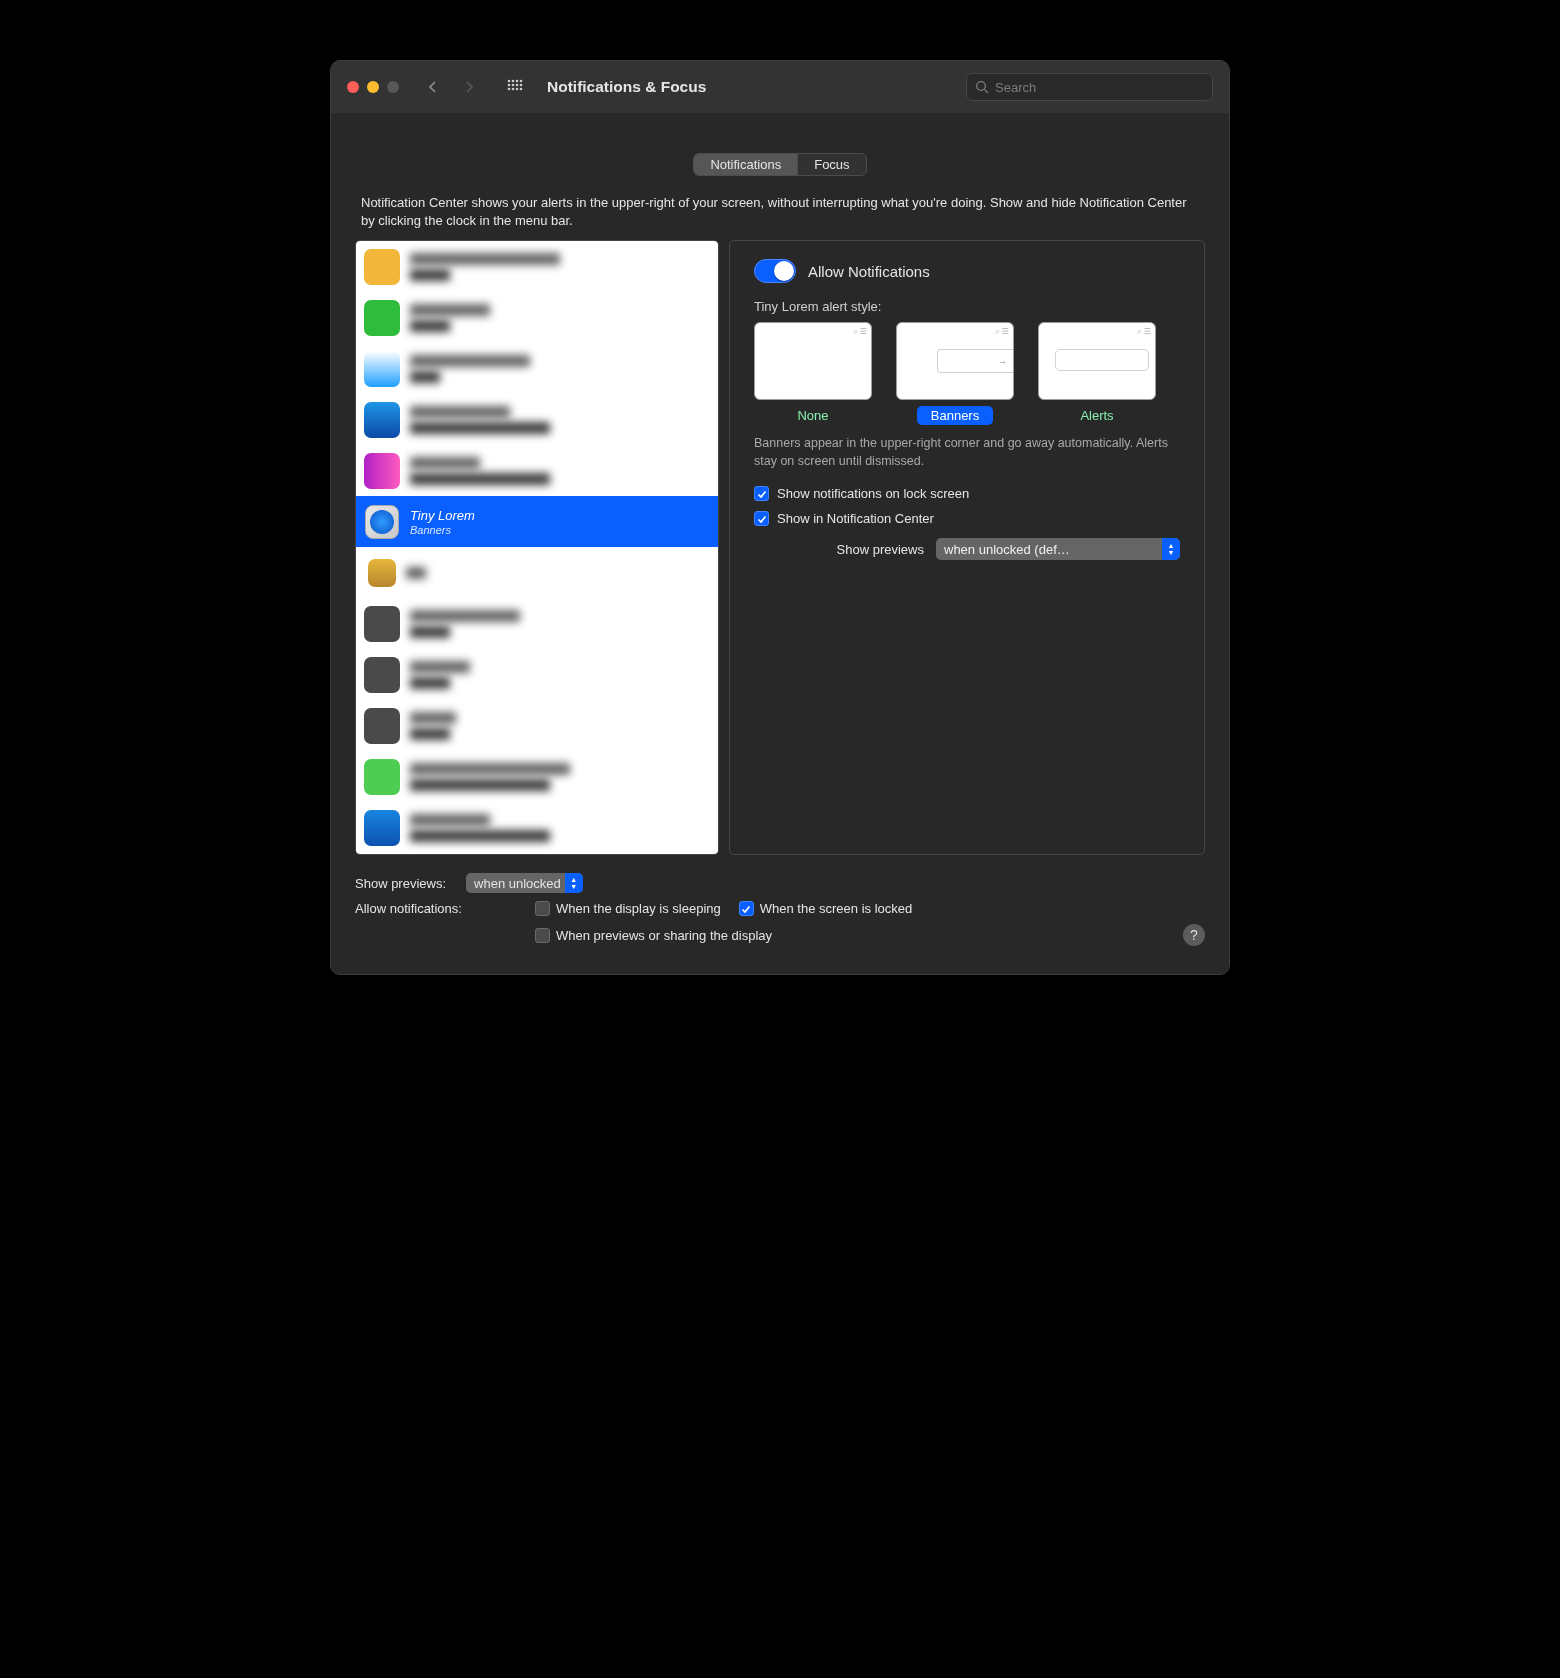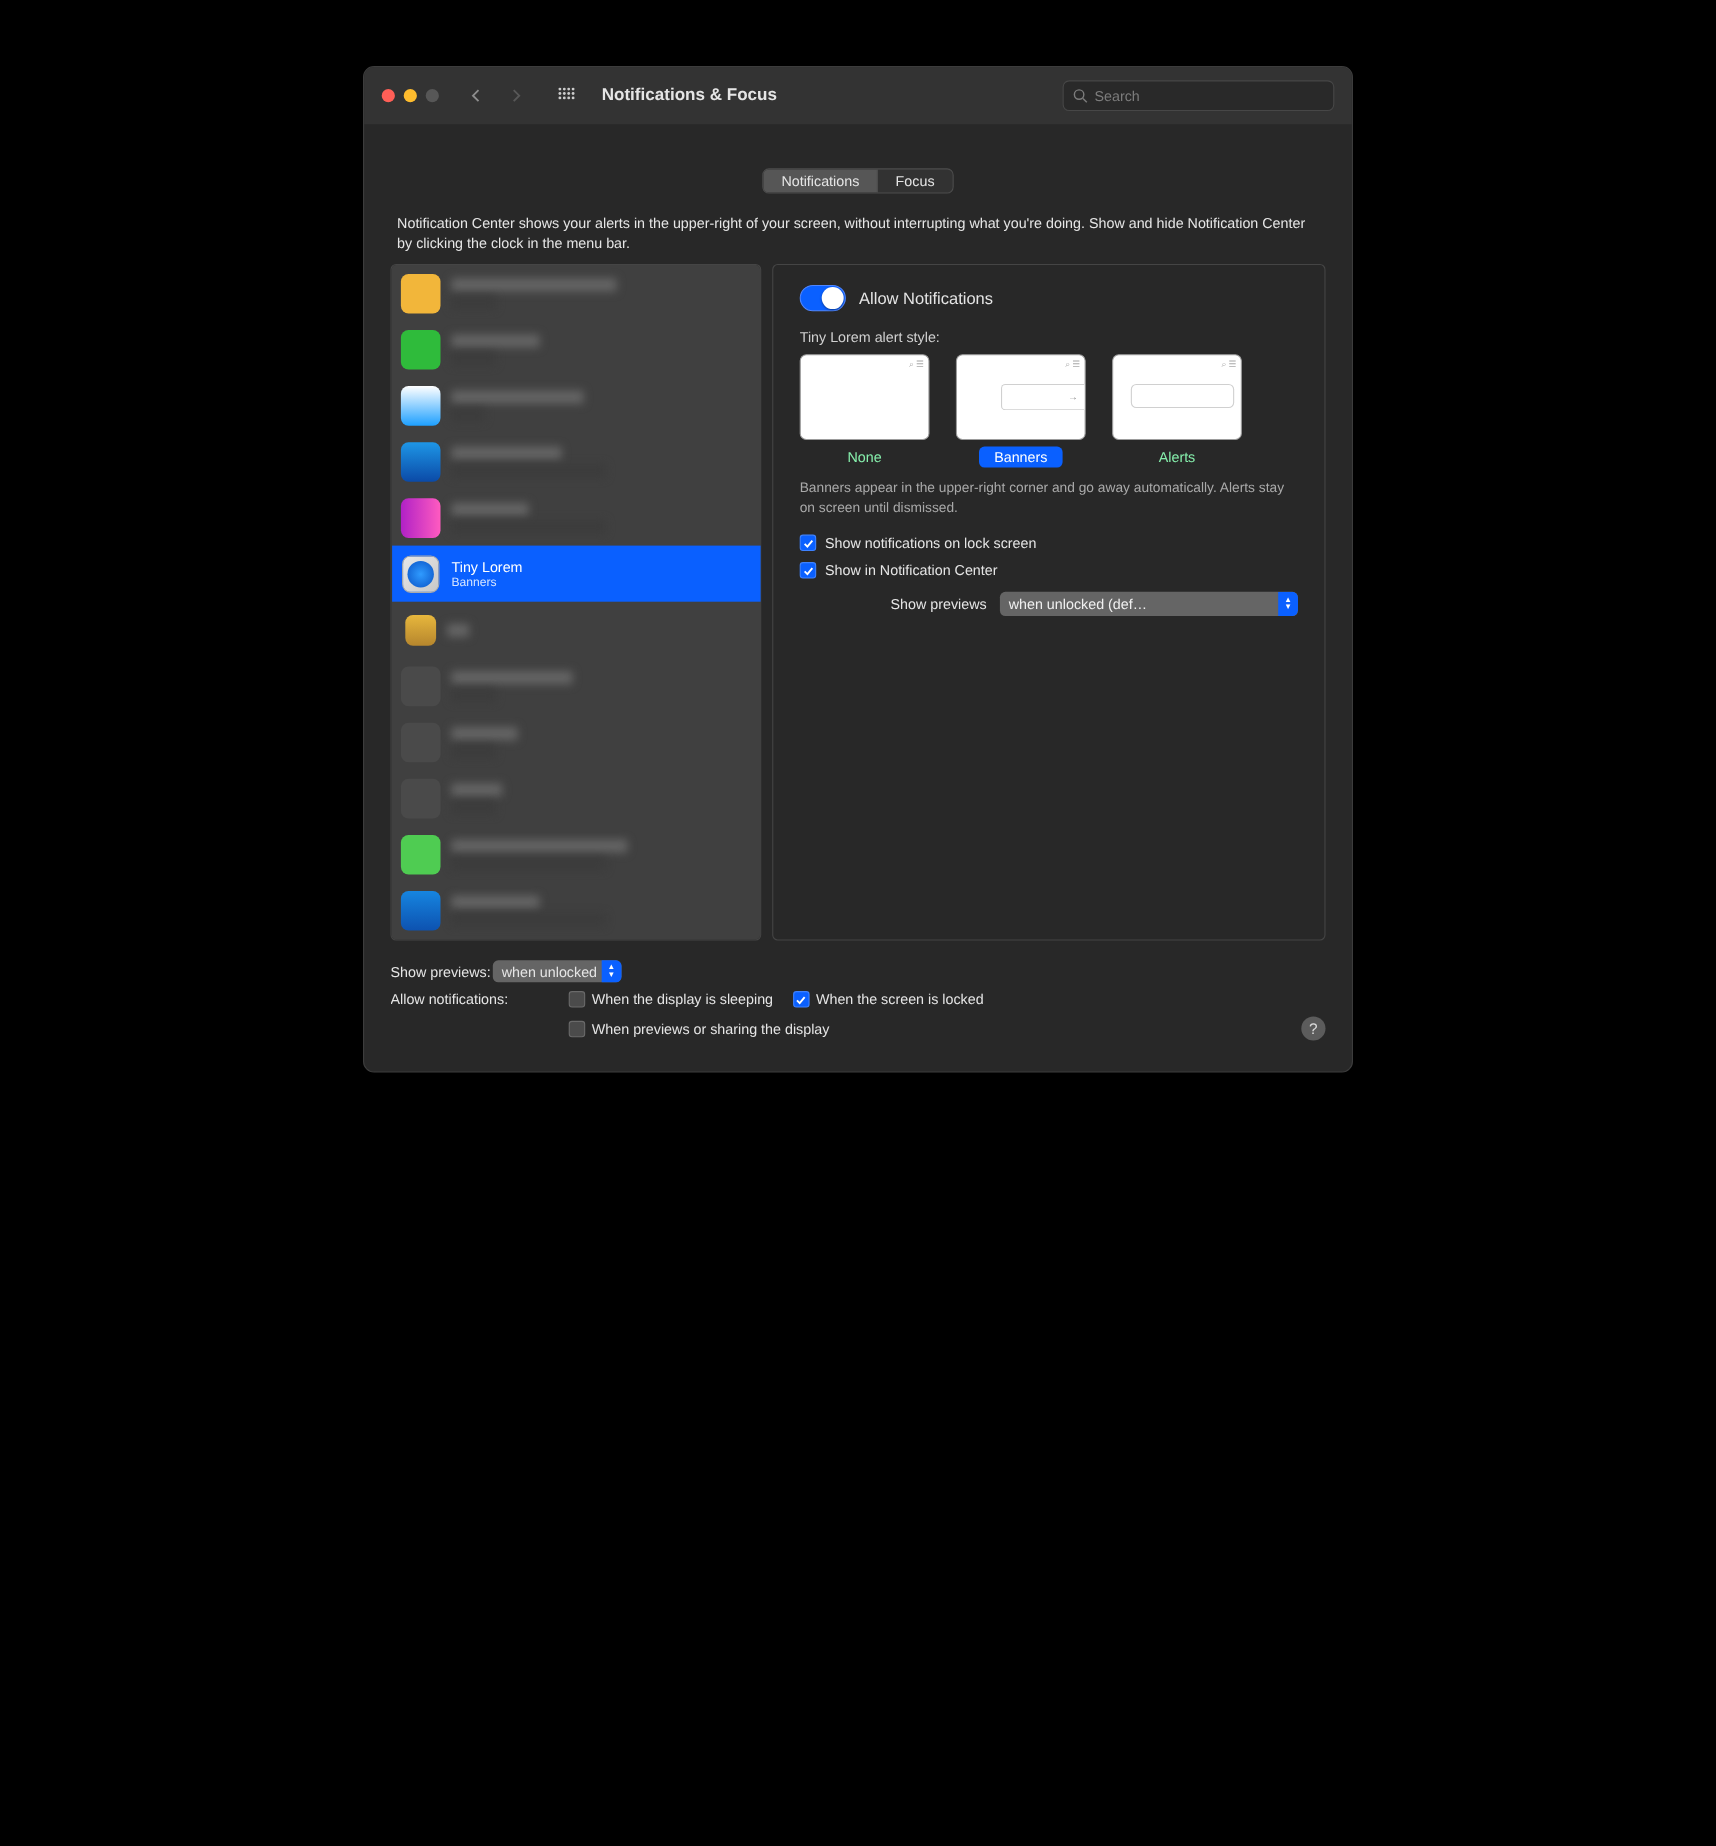--- a/index.html
+++ b/index.html
@@ -96,26 +96,27 @@
     line-height: 1.4;
     margin-bottom: 10px;
     padding: 0 6px;
   }
   .split {
     display: flex;
     gap: 10px;
   }
   
   .applist {
-    width: 337px;
+    width: 364px;
     height: 615px;
-    background: #404040;
+    background: #ffffff;
     border: 1px solid #454545;
     border-radius: 5px;
     overflow-y: auto;
+    font-style: italic;
   }
   .row {
     display: flex;
     align-items: center;
     height: 51px;
     padding: 0 12px 0 8px;
     gap: 10px;
   }
   .row.selected { background: #0a60ff; }
   .icon-box {
@@ -198,21 +199,21 @@
     content:''; position:absolute; right:0; top:0; height:100%; width:18px;
     background:#0a60ff; border-radius:0 5px 5px 0;
   }
   .popup .updown {
     position:absolute; right:3px; top:0; height:100%; width:12px;
     display:flex; flex-direction:column; justify-content:center; align-items:center;
     z-index:2; color:#fff; font-size:7px; line-height:7px;
   }
   
   .footer { margin-top:18px; color:#e5e5e5; font-size:13px; }
-  .footer .line { display:flex; align-items:center; gap:2px; margin-bottom:8px; }
+  .footer .line { display:flex; align-items:center; gap:20px; margin-bottom:8px; }
   .footer .label { width: 160px; text-align:left; }
   .footer .popup-f {
     height:20px; background:#656565; border-radius:5px;
     padding: 0 22px 0 8px; position:relative; font-size:13px;
     display:inline-flex; align-items:center;
   }
   .footer .popup-f::after {
     content:''; position:absolute; right:0; top:0; height:100%; width:18px;
     background:#0a60ff; border-radius:0 5px 5px 0;
   }

